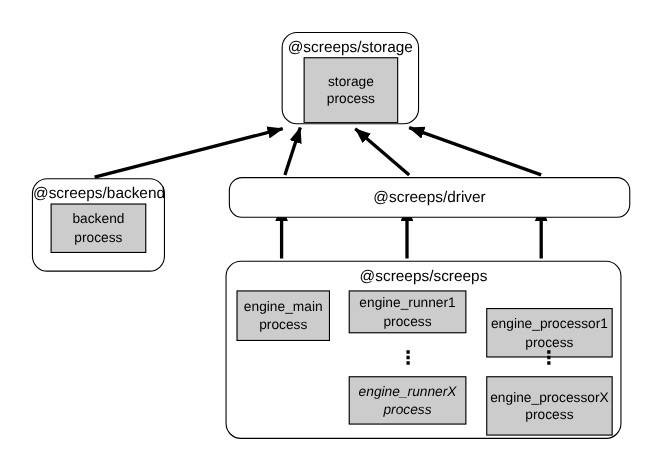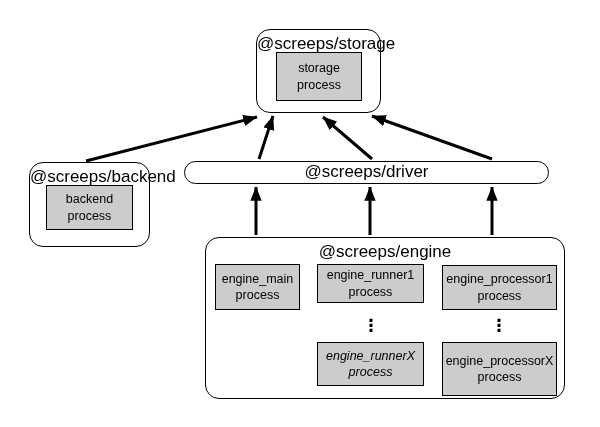--- a/index.html
+++ b/index.html
@@ -19,49 +19,49 @@
   }
   .node {
     position: absolute;
     box-sizing: border-box;
     background: #ffffff;
     border: 1.5px solid #000;
     border-radius: 14px;
   }
   .node-storage { left: 256px; top: 29px;  width: 125px; height: 84px; }
   .node-backend { left: 29px;  top: 162px; width: 121px; height: 85px; }
-  .node-driver  { left: 184px; top: 161px; width: 365px; height: 23px; border-radius: 12px;
+  .node-driver  { left: 208px; top: 161px; width: 365px; height: 37px; border-radius: 12px;
                   display: flex; align-items: center; justify-content: center; }
   .node-engine  { left: 205px; top: 237px; width: 360px; height: 162px; }
   .ntitle {
     width: 100%;
     text-align: center;
-    font-size: 17px;
+    font-size: 14px;
     line-height: 1.1;
     padding-top: 5px;
   }
   .node-driver .ntitle { padding-top: 0; }
   .proc {
     position: absolute;
     box-sizing: border-box;
     background: #cccccc;
     border: 1px solid #000;
     display: flex;
     align-items: center;
     justify-content: center;
     text-align: center;
     font-size: 12.5px;
     line-height: 1.3;
     white-space: pre-line;
   }
-  .p-storage    { left: 19px;  top: 22px;  width: 86px;  height: 49px; }
+  .p-storage    { left: 19px;  top: 22px;  width: 86px;  height: 60px; }
   .p-backend    { left: 16px;  top: 22px;  width: 87px;  height: 45px; }
   .p-main       { left: 9px;   top: 26px;  width: 85px;  height: 46px; }
   .p-runner1    { left: 111px; top: 26px;  width: 107px; height: 39px; }
-  .p-processor1 { left: 236px; top: 27px;  width: 115px; height: 45px; }
+  .p-processor1 { left: 236px; top: 42px;  width: 115px; height: 45px; }
   .p-runnerX    { left: 111px; top: 104px; width: 107px; height: 44px; font-style: italic; }
   .p-processorX { left: 236px; top: 104px; width: 115px; height: 54px; }
   .ellipsis {
     position: absolute;
     width: 24px;
     text-align: center;
     font-size: 17px;
     font-weight: bold;
     line-height: 1;
     letter-spacing: 0;
@@ -99,21 +99,21 @@
     <div class="ntitle">@screeps/backend</div>
     <div class="proc p-backend">backend
 process</div>
   </div>
 
   <div class="node node-driver">
     <div class="ntitle">@screeps/driver</div>
   </div>
 
   <div class="node node-engine">
-    <div class="ntitle">@screeps/engine</div>
+    <div class="ntitle">@screeps/screeps</div>
     <div class="proc p-main">engine_main
 process</div>
     <div class="proc p-runner1">engine_runner1
 process</div>
     <div class="ellipsis el-runner">⋮</div>
     <div class="proc p-runnerX">engine_runnerX
 process</div>
     <div class="proc p-processor1">engine_processor1
 process</div>
     <div class="ellipsis el-processor">⋮</div>

